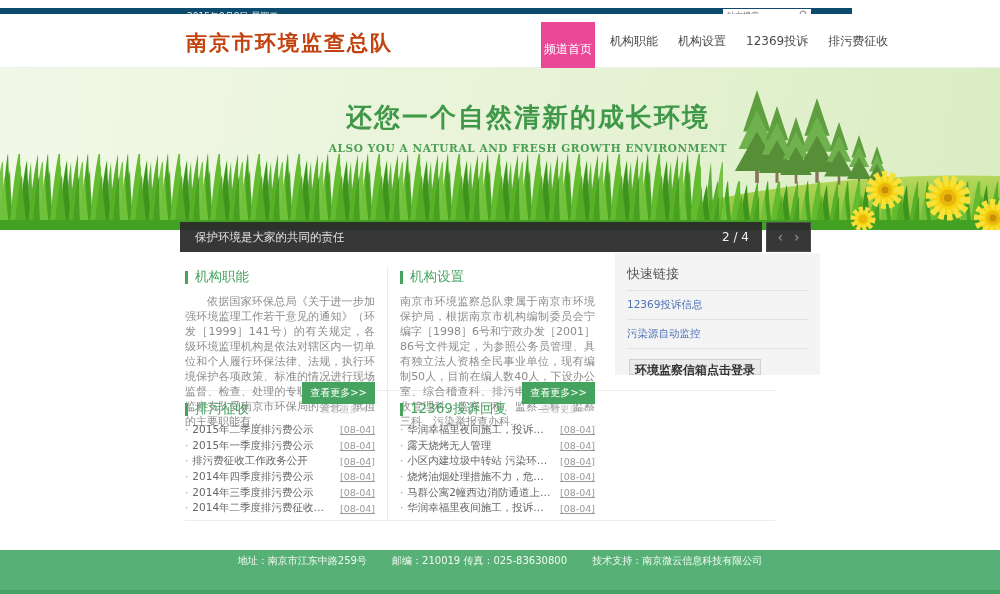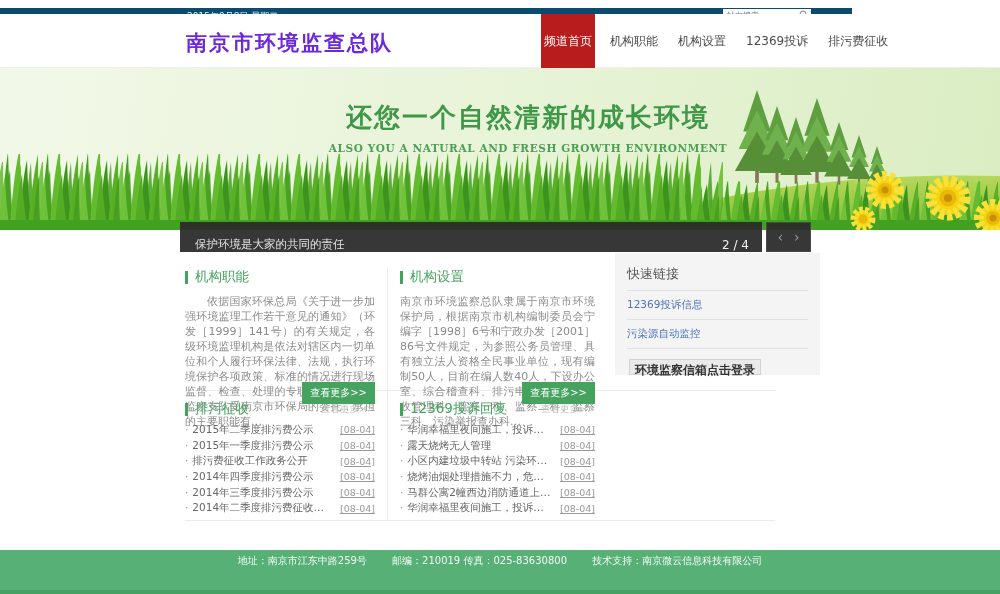--- a/index.html
+++ b/index.html
@@ -8,34 +8,34 @@
 
   
   .topbar{position:absolute;top:8px;left:0;width:852px;height:14px;background:#0c4a6e;}
   .topbar-date{position:absolute;left:187px;top:2px;font-size:9px;color:#e9f6ee;}
   .searchbox{position:absolute;left:723px;top:1px;width:88px;height:12px;background:#fff;display:flex;align-items:center;box-sizing:border-box;padding:0 2px;}
   .searchbox input{flex:1;border:0;outline:0;height:10px;font-size:8px;color:#666;padding:12px 2px;min-width:0;background:transparent;}
   .searchbox svg{flex:0 0 auto;}
 
   
   .header{position:absolute;top:14px;left:0;width:1000px;height:54px;background:#fff;border-bottom:1px solid #ecf2e6;box-sizing:border-box;}
-  .logo{position:absolute;left:186px;top:15px;font-size:21px;font-weight:bold;color:#6d28d9;letter-spacing:2px;white-space:nowrap;}
-  .nav-active{position:absolute;left:541px;top:0;width:54px;height:54px;background:#b91c1c;color:#fff;font-size:12px;display:flex;align-items:center;justify-content:center;cursor:pointer;}
+  .logo{position:absolute;left:186px;top:15px;font-size:21px;font-weight:bold;color:#c2410c;letter-spacing:2px;white-space:nowrap;}
+  .nav-active{position:absolute;left:541px;top:8px;width:54px;height:54px;background:#ec4899;color:#fff;font-size:12px;display:flex;align-items:center;justify-content:center;cursor:pointer;}
   .nav{position:absolute;left:600px;top:0;height:54px;display:flex;align-items:center;}
   .nav-item{font-size:12px;color:#4a4a4a;margin:0 10px;white-space:nowrap;cursor:pointer;}
 
   
   .banner{position:absolute;top:68px;left:0;width:1000px;height:162px;overflow:hidden;background:linear-gradient(100deg,#f2f8e8 0%,#e7f3d6 55%,#daedc2 100%);}
   .banner svg{position:absolute;top:0;left:0;}
   .slogan-wrap{position:absolute;top:32px;left:0;width:1000px;text-align:center;transform:translateX(28px);pointer-events:none;}
   .slogan{font-family:"DejaVu Serif","Liberation Serif",serif;font-size:26px;font-weight:bold;color:#3f9748;letter-spacing:2px;}
   .slogan-en{margin-top:7px;font-family:"DejaVu Serif","Liberation Serif",serif;font-size:10.5px;font-weight:bold;color:#4d9f55;letter-spacing:0.6px;}
 
   
-  .slidebar{position:absolute;top:222px;left:180px;width:582px;height:30px;background:rgba(42,42,42,0.94);display:flex;align-items:flex-end;color:#fff;box-sizing:border-box;}
+  .slidebar{position:absolute;top:222px;left:180px;width:582px;height:30px;background:rgba(42,42,42,0.94);display:flex;align-items:center;color:#fff;box-sizing:border-box;}
   .slide-caption{font-size:11.5px;color:#e2e2e2;margin-left:15px;}
   .slide-counter{margin-left:auto;margin-right:13px;font-size:12px;color:#f0f0f0;}
   .slide-arrows{position:absolute;top:222px;left:766px;width:45px;height:30px;background:rgba(42,42,42,0.94);border:1px solid #4a4a4a;box-sizing:border-box;display:flex;align-items:center;justify-content:center;gap:11px;}
   .arrow-btn{color:#9a9a9a;font-size:14px;line-height:1;cursor:pointer;font-family:"DejaVu Sans",sans-serif;}
 
   
   .main{position:absolute;top:252px;left:180px;width:640px;height:300px;}
   .col-divider{position:absolute;left:207px;top:16px;height:252px;width:1px;background:#ececec;}
   .hline{position:absolute;left:5px;width:590px;height:1px;background:#ececec;}
   .hline.h1{top:138px;} .hline.h2{top:268px;}

